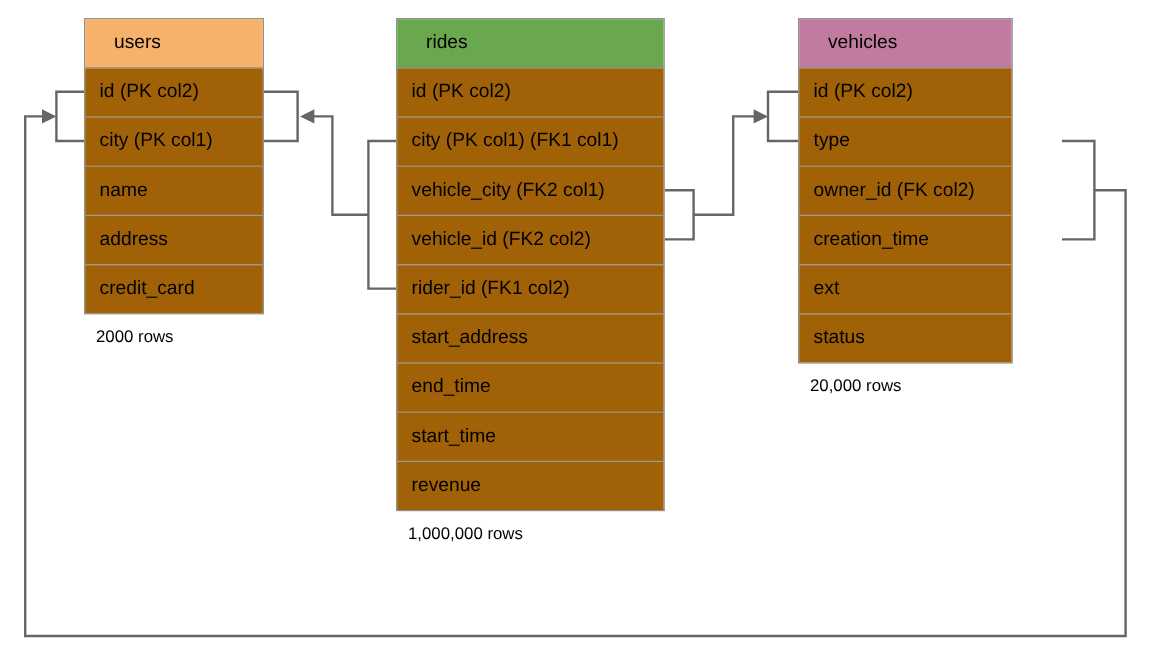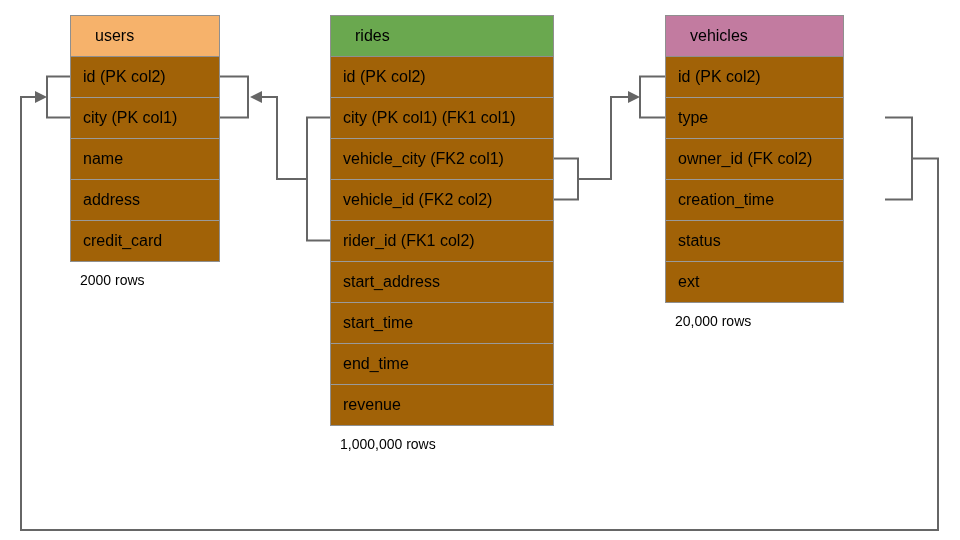--- a/index.html
+++ b/index.html
@@ -113,33 +113,33 @@
 
   <div class="table-box" style="left:330px; top:15px; width:224px;">
     <div class="tbl">
       <div class="thead" style="background-color: rgb(106, 168, 79);">rides</div>
       <div class="trow">id (PK col2)</div>
       <div class="trow">city (PK col1) (FK1 col1)</div>
       <div class="trow">vehicle_city (FK2 col1)</div>
       <div class="trow">vehicle_id (FK2 col2)</div>
       <div class="trow">rider_id (FK1 col2)</div>
       <div class="trow">start_address</div>
+      <div class="trow">end_time</div>
       <div class="trow">start_time</div>
-      <div class="trow">end_time</div>
       <div class="trow">revenue</div>
     </div>
     <div class="rowcount">1,000,000 rows</div>
   </div>
 
   <div class="table-box" style="left:665px; top:15px; width:179px;">
     <div class="tbl">
       <div class="thead" style="background-color: rgb(194, 123, 160);">vehicles</div>
       <div class="trow">id (PK col2)</div>
       <div class="trow">type</div>
       <div class="trow">owner_id (FK col2)</div>
       <div class="trow">creation_time</div>
+      <div class="trow">ext</div>
       <div class="trow">status</div>
-      <div class="trow">ext</div>
     </div>
     <div class="rowcount">20,000 rows</div>
   </div>
 
 </div>
 
 </body></html>

